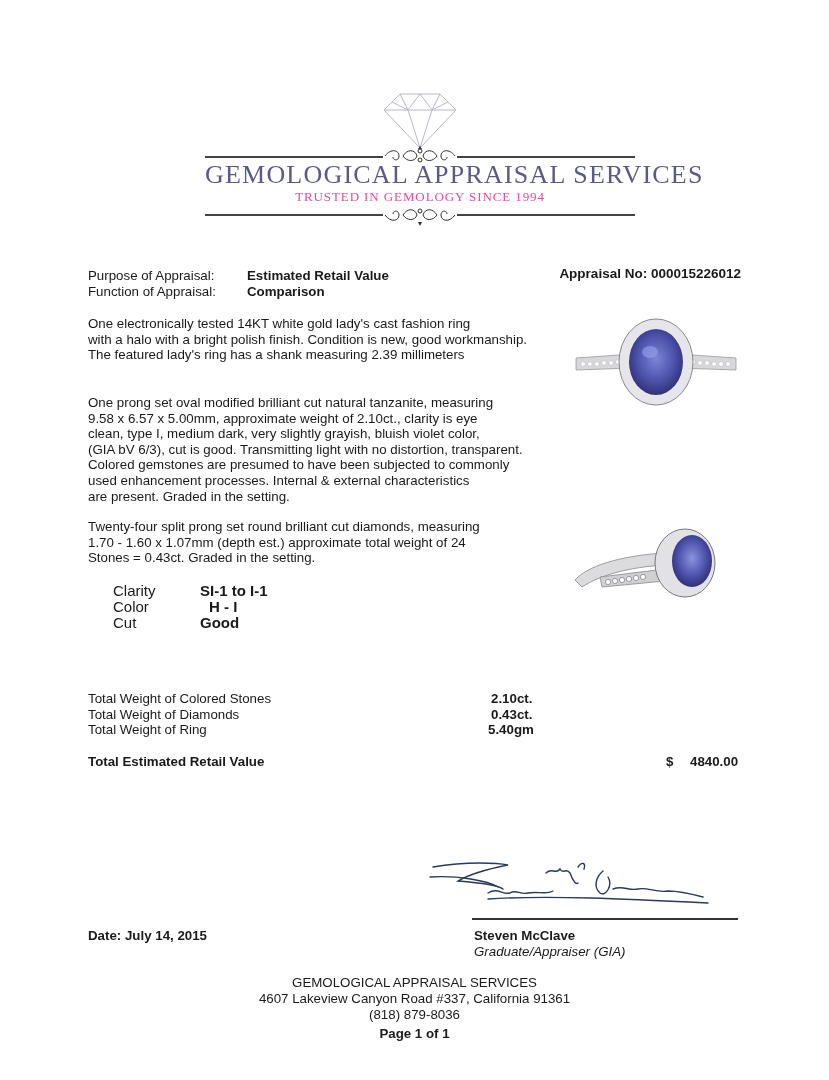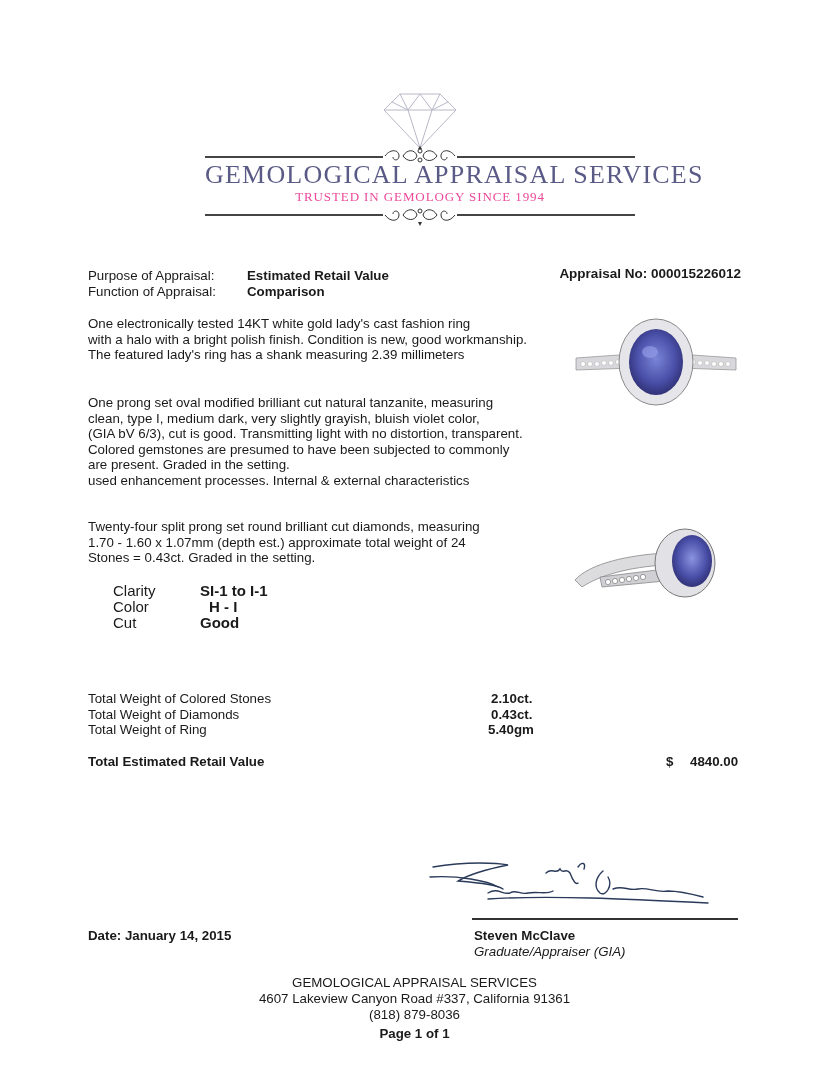--- a/index.html
+++ b/index.html
@@ -74,25 +74,26 @@
 <div class="abs lbl bold" style="left:247px;top:284px;">Comparison</div>
 
 <div class="abs para" style="top:316px;">
   <p>One electronically tested 14KT white gold lady's cast fashion ring</p>
   <p>with a halo with a bright polish finish. Condition is new, good workmanship.</p>
   <p>The featured lady's ring has a shank measuring 2.39 millimeters</p>
 </div>
 
 <div class="abs para" style="top:395px;">
   <p>One prong set oval modified brilliant cut natural tanzanite, measuring</p>
+  <p>9.58 x 6.57 x 5.00mm, approximate weight of 2.10ct., clarity is eye</p>
   <p>clean, type I, medium dark, very slightly grayish, bluish violet color,</p>
   <p>(GIA bV 6/3), cut is good. Transmitting light with no distortion, transparent.</p>
   <p>Colored gemstones are presumed to have been subjected to commonly</p>
+  <p>used enhancement processes. Internal &amp; external characteristics</p>
   <p>are present. Graded in the setting.</p>
-  <p>used enhancement processes. Internal &amp; external characteristics</p>
 </div>
 
 <div class="abs para" style="top:519px;">
   <p>Twenty-four split prong set round brilliant cut diamonds, measuring</p>
   <p>1.70 - 1.60 x 1.07mm (depth est.) approximate total weight of 24</p>
   <p>Stones = 0.43ct. Graded in the setting.</p>
 </div>
 
 <div class="abs grade-row" style="top:582px;">Clarity</div>
 <div class="abs grade-row bold" style="left:200px;top:582px;">SI-1 to I-1</div>
@@ -172,20 +173,20 @@
     <path d="M60,38 C70,32 74,40 82,38 C88,34 92,40 100,38 C110,36 118,40 125,36"></path>
     <path d="M118,18 C124,12 128,20 132,14 C135,20 138,12 142,18 C145,26 148,30 150,28"></path>
     <path d="M150,12 C154,6 158,8 156,14"></path>
     <path d="M175,16 C168,22 165,32 172,38 C178,42 185,30 180,22"></path>
     <path d="M185,34 C195,30 200,36 210,34 C220,32 228,38 240,36 C250,36 260,38 275,42"></path>
     <path d="M60,44 C120,40 200,44 280,48"></path>
   </g>
 </svg>
 <div class="abs sig-line"></div>
 
-<div class="abs lbl bold" style="left:88px;top:928px;">Date: January 14, 2015</div>
+<div class="abs lbl bold" style="left:88px;top:928px;">Date: July 14, 2015</div>
 <div class="abs lbl bold" style="left:474px;top:928px;">Steven McClave</div>
 <div class="abs lbl" style="left:474px;top:944px;font-style:italic;">Graduate/Appraiser (GIA)</div>
 
 <div class="abs footer" style="top:975px;">GEMOLOGICAL APPRAISAL SERVICES</div>
 <div class="abs footer" style="top:991px;">4607 Lakeview Canyon Road #337, California 91361</div>
 <div class="abs footer" style="top:1007px;">(818) 879-8036</div>
 <div class="abs footer bold" style="top:1026px;">Page 1 of 1</div>
 
 </body></html>

